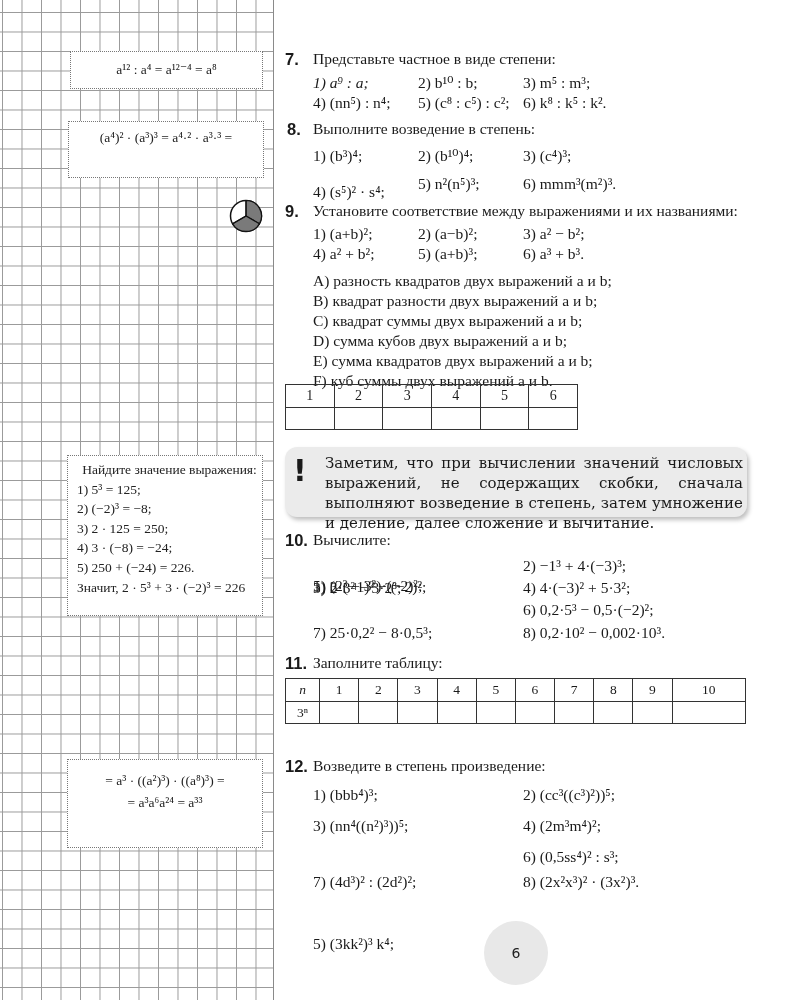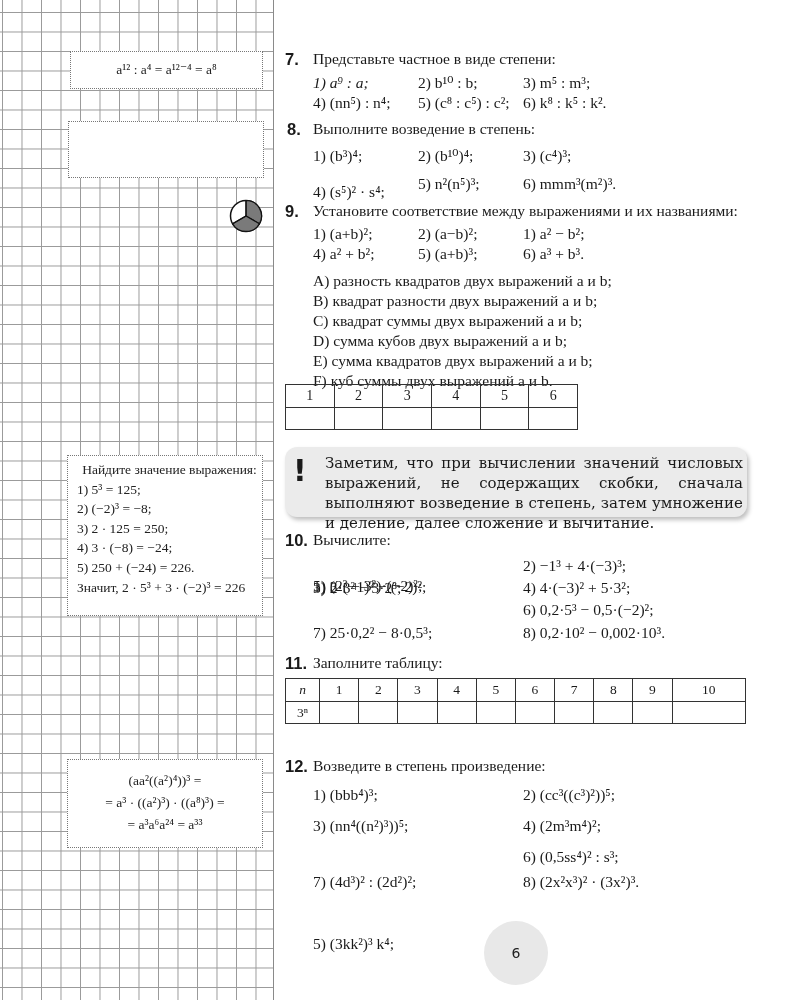--- a/index.html
+++ b/index.html
@@ -36,20 +36,21 @@
 </head>
 <body>
 
 <div class="grid"></div>
 
 <div class="hint" style="left:70px;top:51px;width:193px;height:38px;padding-top:7px;">
   <div class="line">a¹² : a⁴ = a¹²⁻⁴ = a⁸</div>
 </div>
 
 <div class="hint" style="left:68px;top:121px;width:196px;height:57px;padding-top:5px;">
+  <div class="line">(a⁴)² · (a³)³ = a⁴·² · a³·³ =</div>
 </div>
 
 <svg class="pie" viewBox="0 0 34 34">
   <circle cx="17" cy="17" r="15.5" fill="#fff" stroke="#111" stroke-width="1.5"></circle>
   <path d="M17 17 L17 1.5 A15.5 15.5 0 0 1 30.4 24.75 Z" fill="#7a7a7a" stroke="#111" stroke-width="1.2"></path>
   <path d="M17 17 L30.4 24.75 A15.5 15.5 0 0 1 3.6 24.75 Z" fill="#7a7a7a" stroke="#111" stroke-width="1.2"></path>
   <line x1="17" y1="17" x2="17" y2="1.5" stroke="#111" stroke-width="1.2"></line>
   <line x1="17" y1="17" x2="3.6" y2="24.75" stroke="#111" stroke-width="1.2"></line>
 </svg>
 
@@ -57,21 +58,20 @@
   <div class="line title">Найдите значение выражения:</div>
   <div class="line">1) 5³ = 125;</div>
   <div class="line">2) (−2)³ = −8;</div>
   <div class="line">3) 2 · 125 = 250;</div>
   <div class="line">4) 3 · (−8) = −24;</div>
   <div class="line">5) 250 + (−24) = 226.</div>
   <div class="line">Значит, 2 · 5³ + 3 · (−2)³ = 226</div>
 </div>
 
 <div class="hint" style="left:67px;top:759px;width:196px;height:89px;padding-top:10px;">
-  <div class="line">(aa²((a²)⁴))³ =</div>
   <div class="line">= a³ · ((a²)³) · ((a⁸)³) =</div>
   <div class="line">= a³a⁶a²⁴ = a³³</div>
 </div>
 
 <div class="main">
 
   <div>
     <div class="num" style="top:50px;">7.</div>
     <div class="qtitle" style="top:50px;">Представьте частное в виде степени:</div>
     <div class="cell" style="left:28px;top:74px;font-style:italic;">1) a⁹ : a;</div>
@@ -91,21 +91,21 @@
     <div class="cell" style="left:28px;top:183px;">4) (s⁵)² · s⁴;</div>
     <div class="cell" style="left:133px;top:175px;">5) n²(n⁵)³;</div>
     <div class="cell" style="left:238px;top:175px;">6) mmm³(m²)³.</div>
   </div>
 
   <div>
     <div class="num" style="top:202px;">9.</div>
     <div class="qtitle" style="top:202px;">Установите соответствие между выражениями и их названиями:</div>
     <div class="cell" style="left:28px;top:225px;">1) (a+b)²;</div>
     <div class="cell" style="left:133px;top:225px;">2) (a−b)²;</div>
-    <div class="cell" style="left:238px;top:225px;">1) a² − b²;</div>
+    <div class="cell" style="left:238px;top:225px;">3) a² − b²;</div>
     <div class="cell" style="left:28px;top:245px;">4) a² + b²;</div>
     <div class="cell" style="left:133px;top:245px;">5) (a+b)³;</div>
     <div class="cell" style="left:238px;top:245px;">6) a³ + b³.</div>
     <div class="cell" style="left:28px;top:272px;">A) разность квадратов двух выражений a и b;</div>
     <div class="cell" style="left:28px;top:292px;">B) квадрат разности двух выражений a и b;</div>
     <div class="cell" style="left:28px;top:312px;">C) квадрат суммы двух выражений a и b;</div>
     <div class="cell" style="left:28px;top:332px;">D) сумма кубов двух выражений a и b;</div>
     <div class="cell" style="left:28px;top:352px;">E) сумма квадратов двух выражений a и b;</div>
     <div class="cell" style="left:28px;top:372px;">F) куб суммы двух выражений a и b.</div>
   </div>

